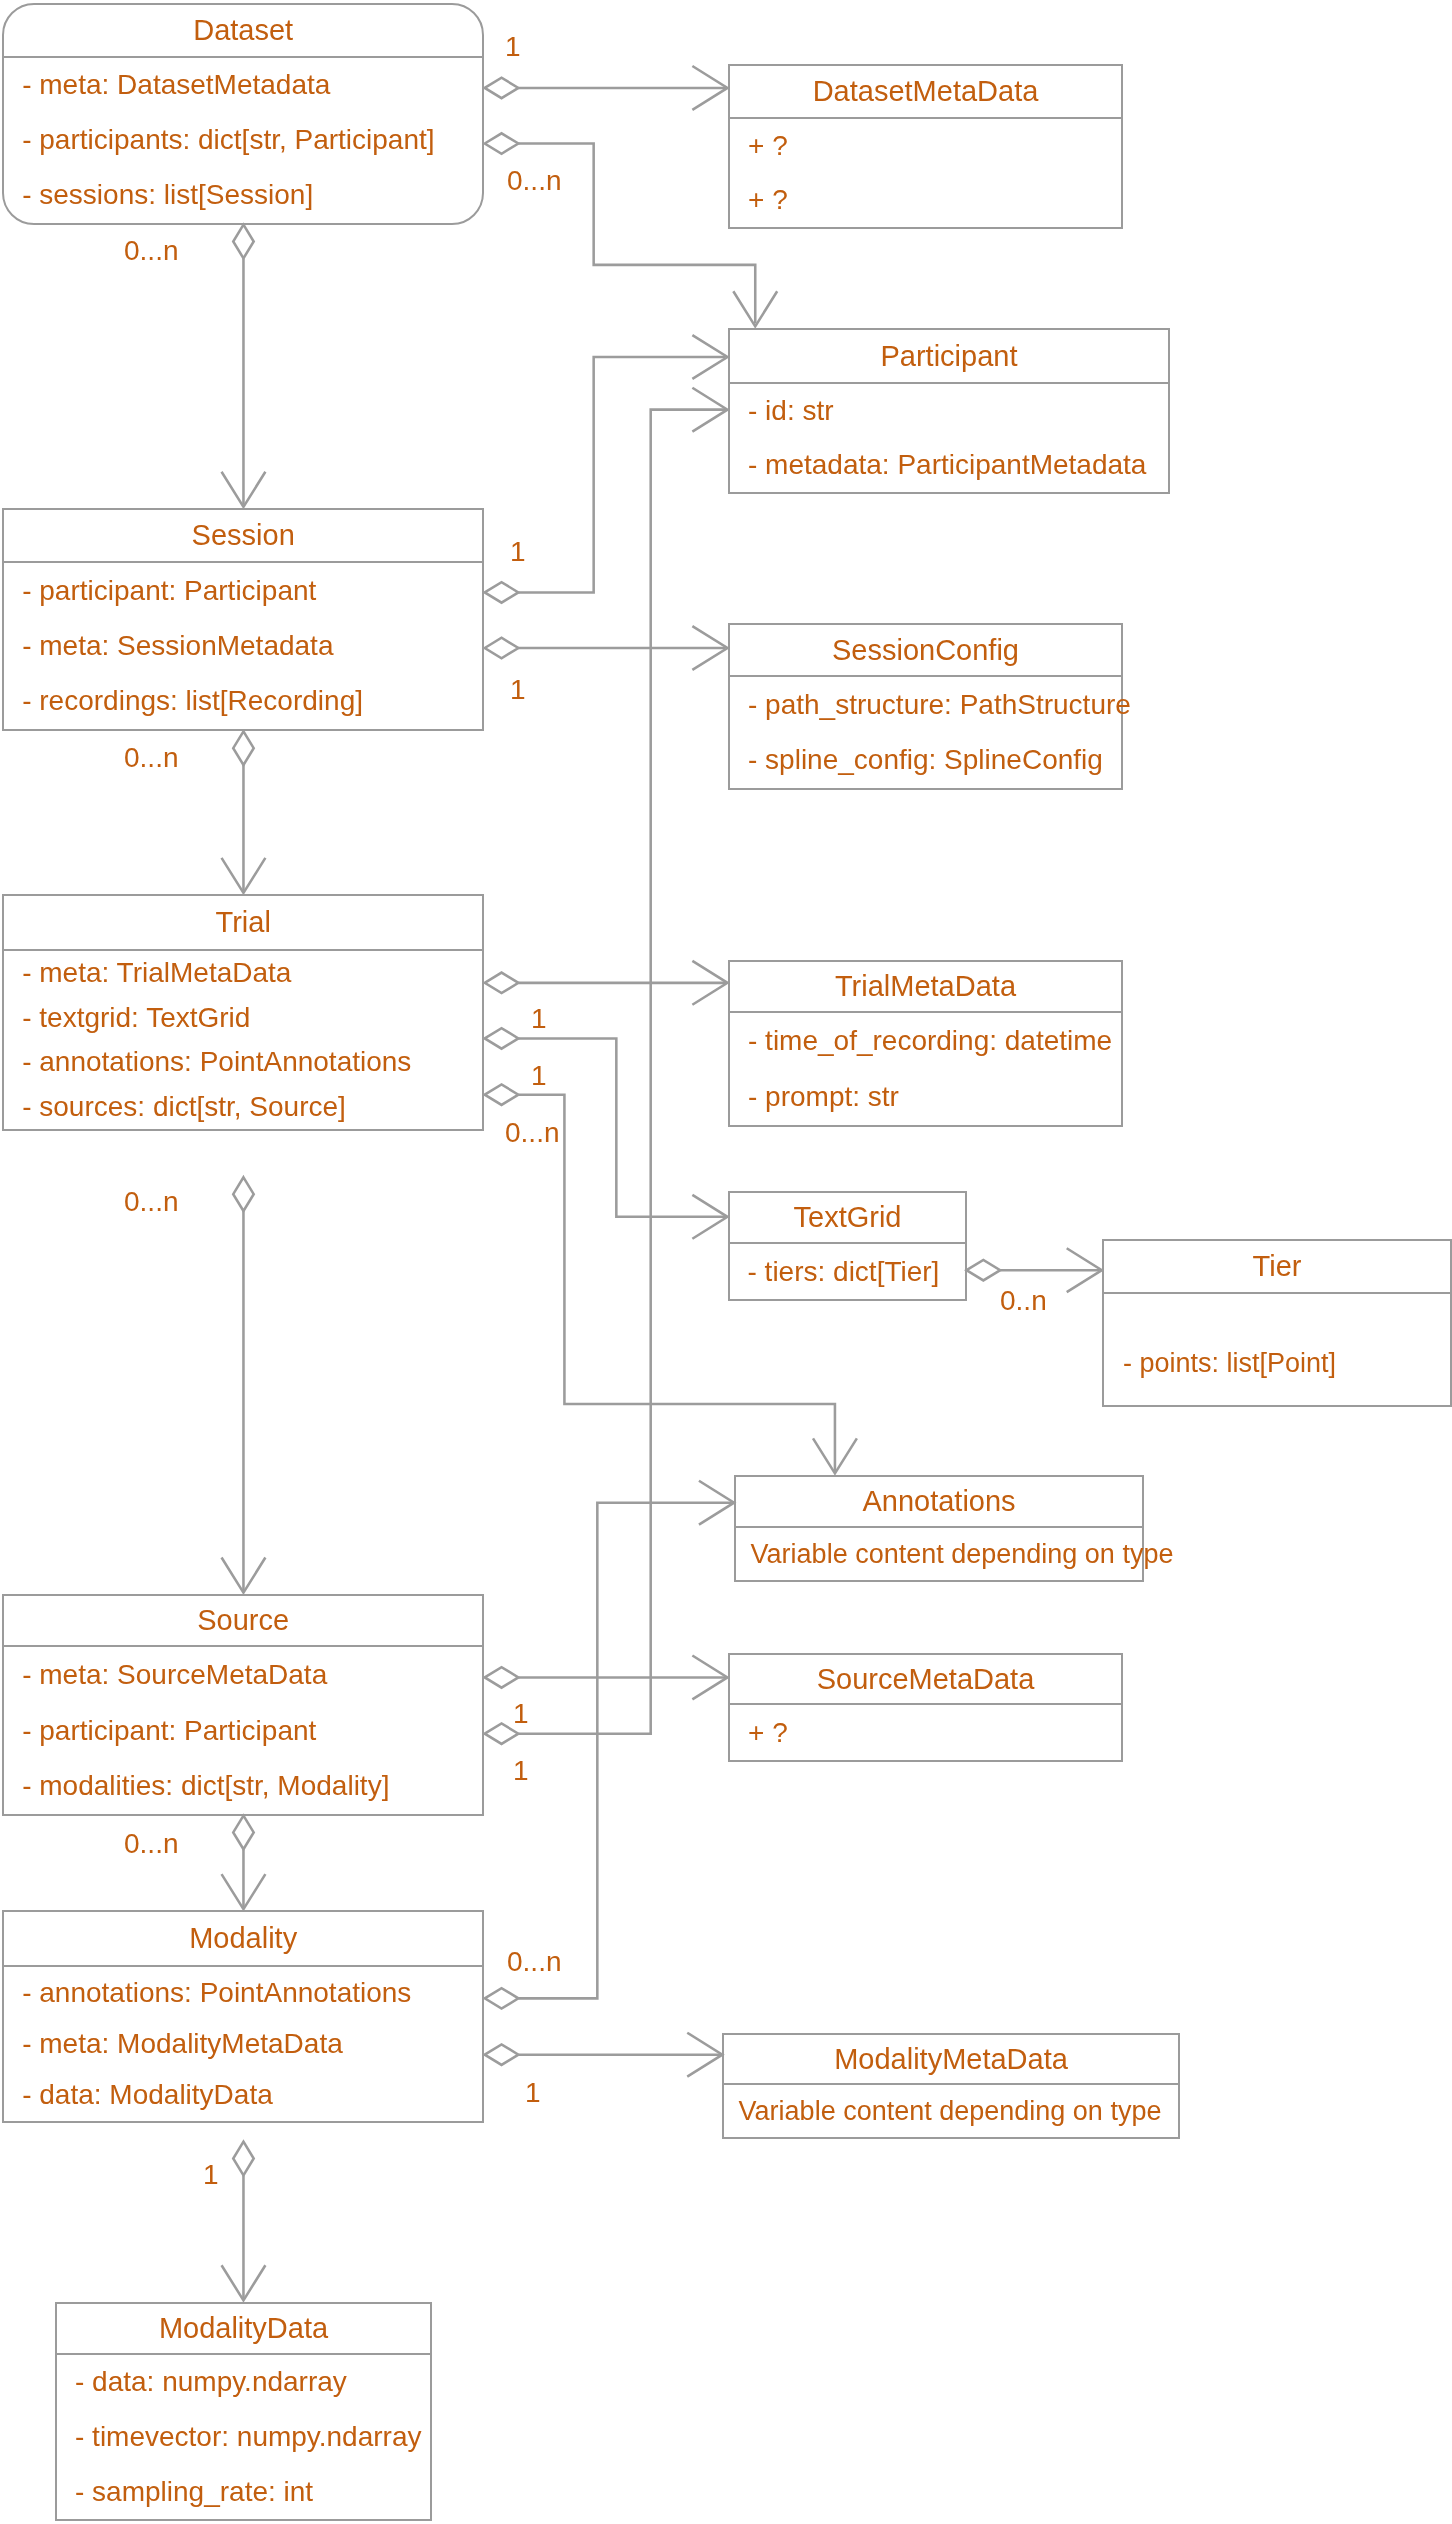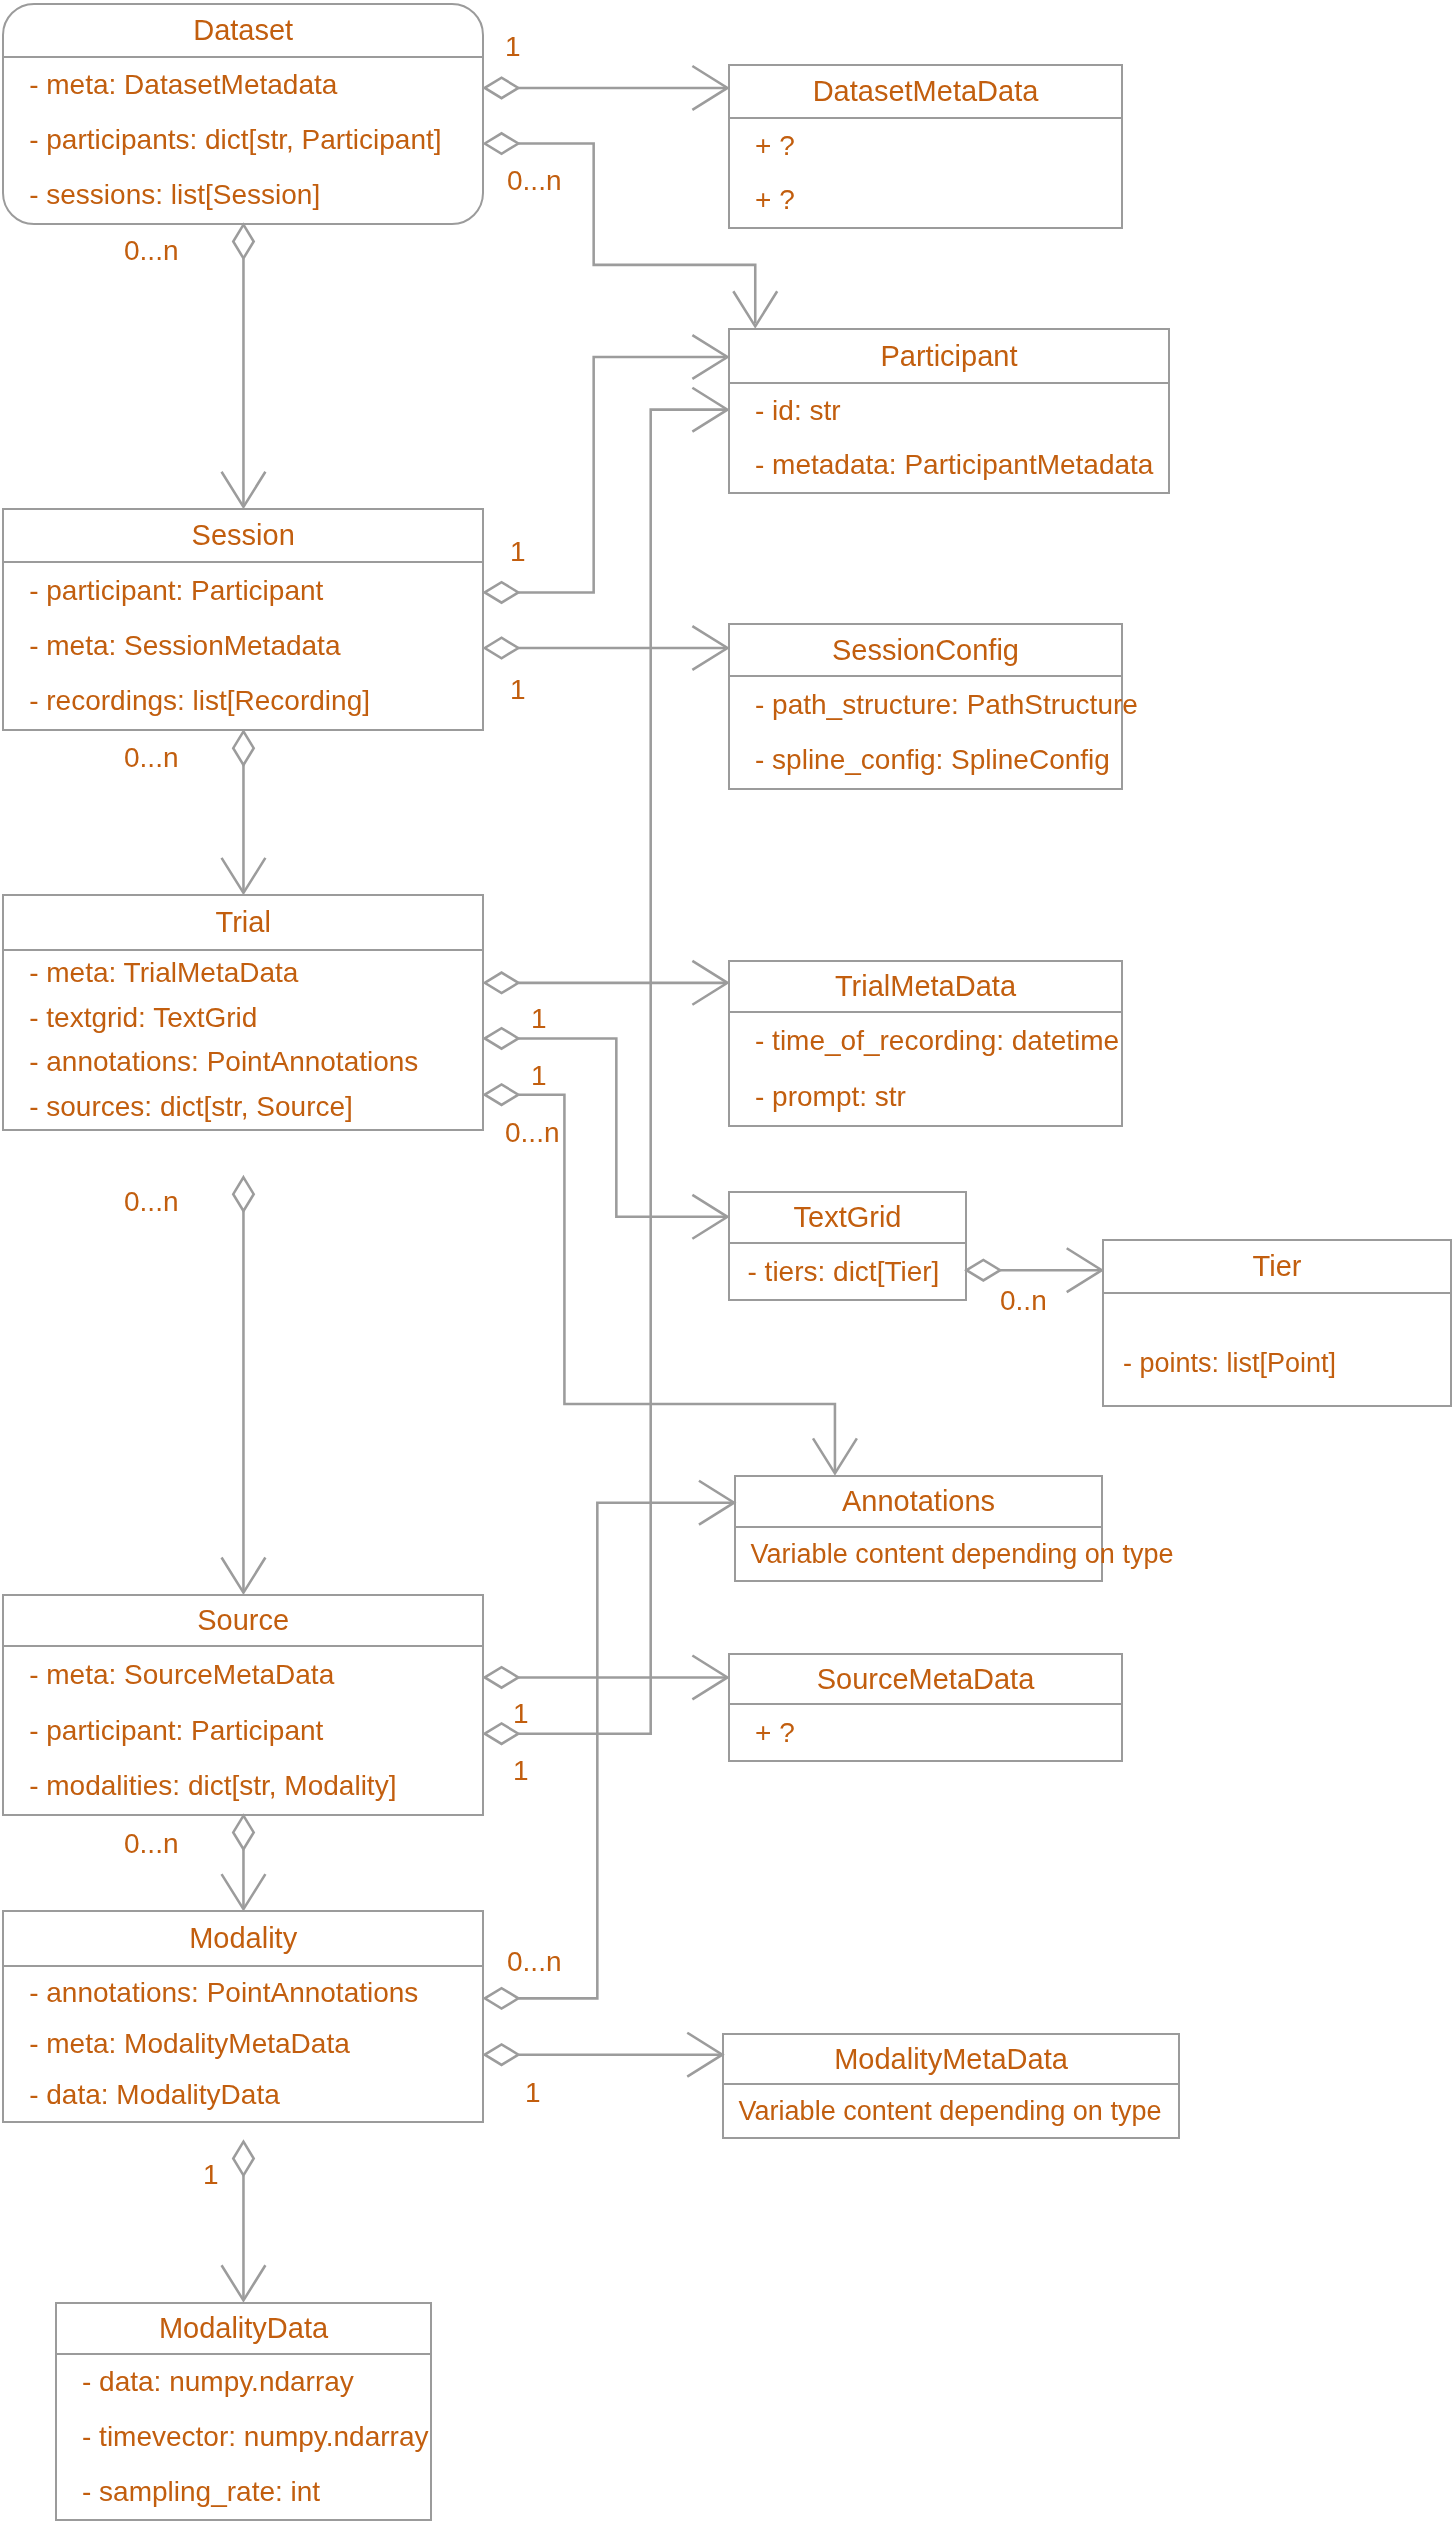--- a/index.html
+++ b/index.html
@@ -12,21 +12,21 @@
     position:absolute;box-sizing:border-box;background:#ffffff;
     border:2.2px solid var(--gray);display:flex;flex-direction:column;z-index:1;
   }
   .cls-title{
     box-sizing:border-box;border-bottom:2.2px solid var(--gray);
     display:flex;align-items:center;justify-content:center;
     color:var(--orange);font-size:29px;flex:none;
   }
   .cls-body{flex:1;display:flex;flex-direction:column;}
   .attr{
-    flex:1;display:flex;align-items:center;padding-left:25px;
+    flex:1;display:flex;align-items:center;padding-left:18px;
     color:var(--orange);font-size:28px;white-space:nowrap;
   }
   .attr.center{padding-left:14.6px;font-size:27px;}
   .mult{
     position:absolute;color:var(--orange);font-size:28px;z-index:3;white-space:nowrap;
   }
   svg.edges{position:absolute;left:0;top:0;z-index:2;pointer-events:none;}
   svg.edges path{stroke:#9C9C9C;stroke-width:3.5;fill:none;}
   svg.edges path.diamond{fill:#ffffff;}
 </style>
@@ -100,21 +100,21 @@
   </div>
 </div>
 
 <div class="cls" style="left:1102px;top:1239px;width:350px;height:168px;gap:27px;">
   <div class="cls-title" style="height:53px;">Tier</div>
   <div class="cls-body">
     <div class="attr" style="padding-left:19px;font-size:27px;">- points: list[Point]</div>
   </div>
 </div>
 
-<div class="cls" style="left:734px;top:1475px;width:369px;height:107px;">
+<div class="cls" style="left:734px;top:1475px;width:410px;height:107px;">
   <div class="cls-title" style="height:51px;">Annotations</div>
   <div class="cls-body">
     <div class="attr center">Variable content depending on type</div>
   </div>
 </div>
 
 <div class="cls" style="left:2.2px;top:1594px;width:482px;height:222px;">
   <div class="cls-title" style="height:51px;">Source</div>
   <div class="cls-body">
     <div class="attr">- meta: SourceMetaData</div>

